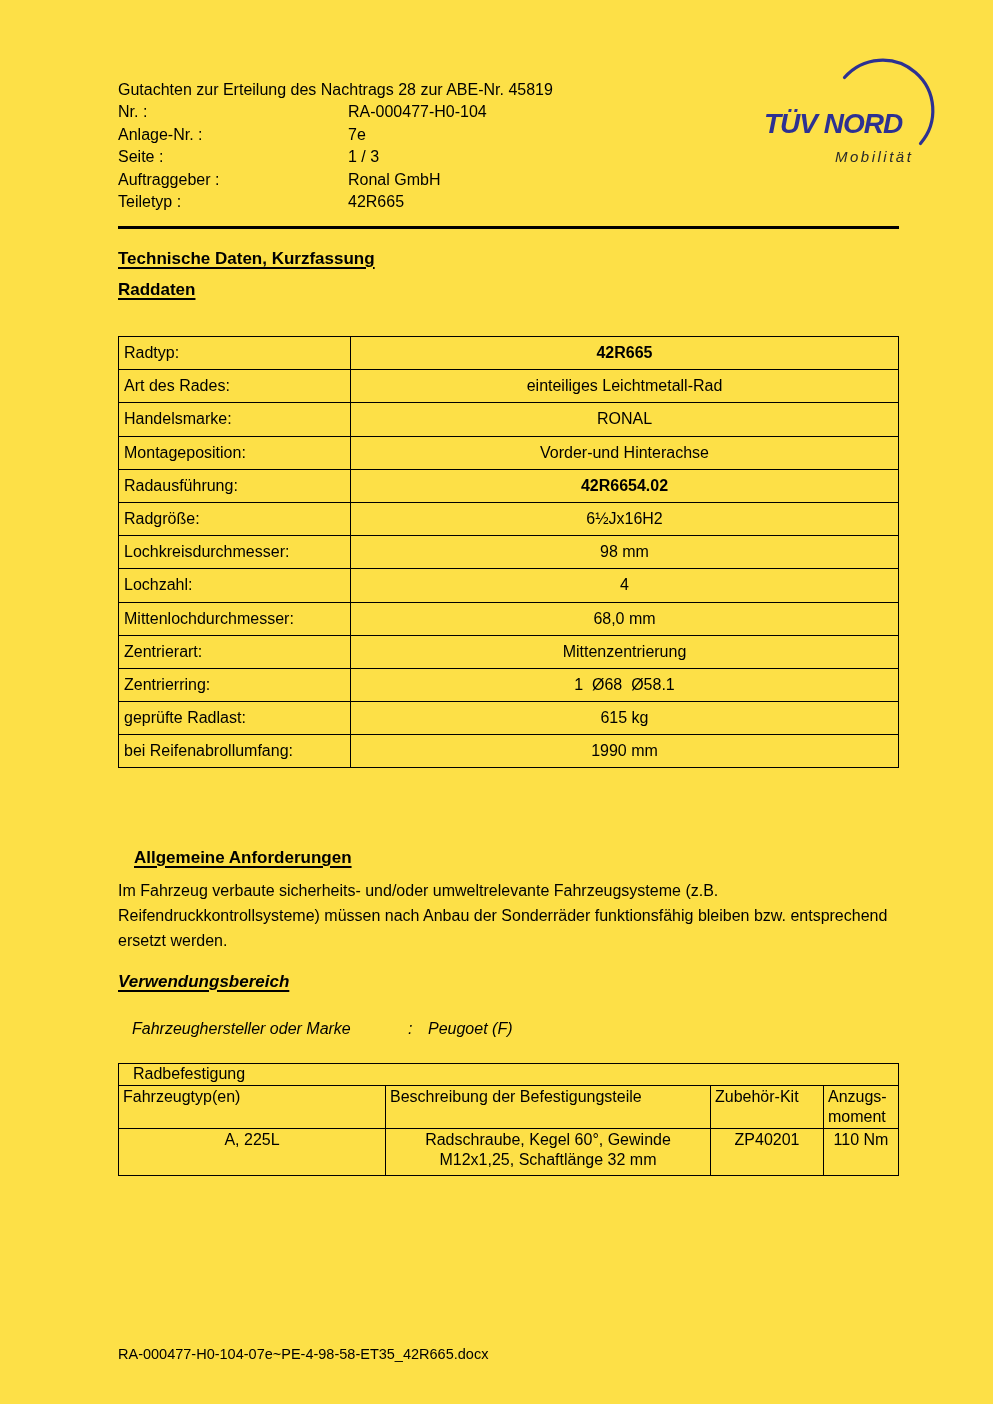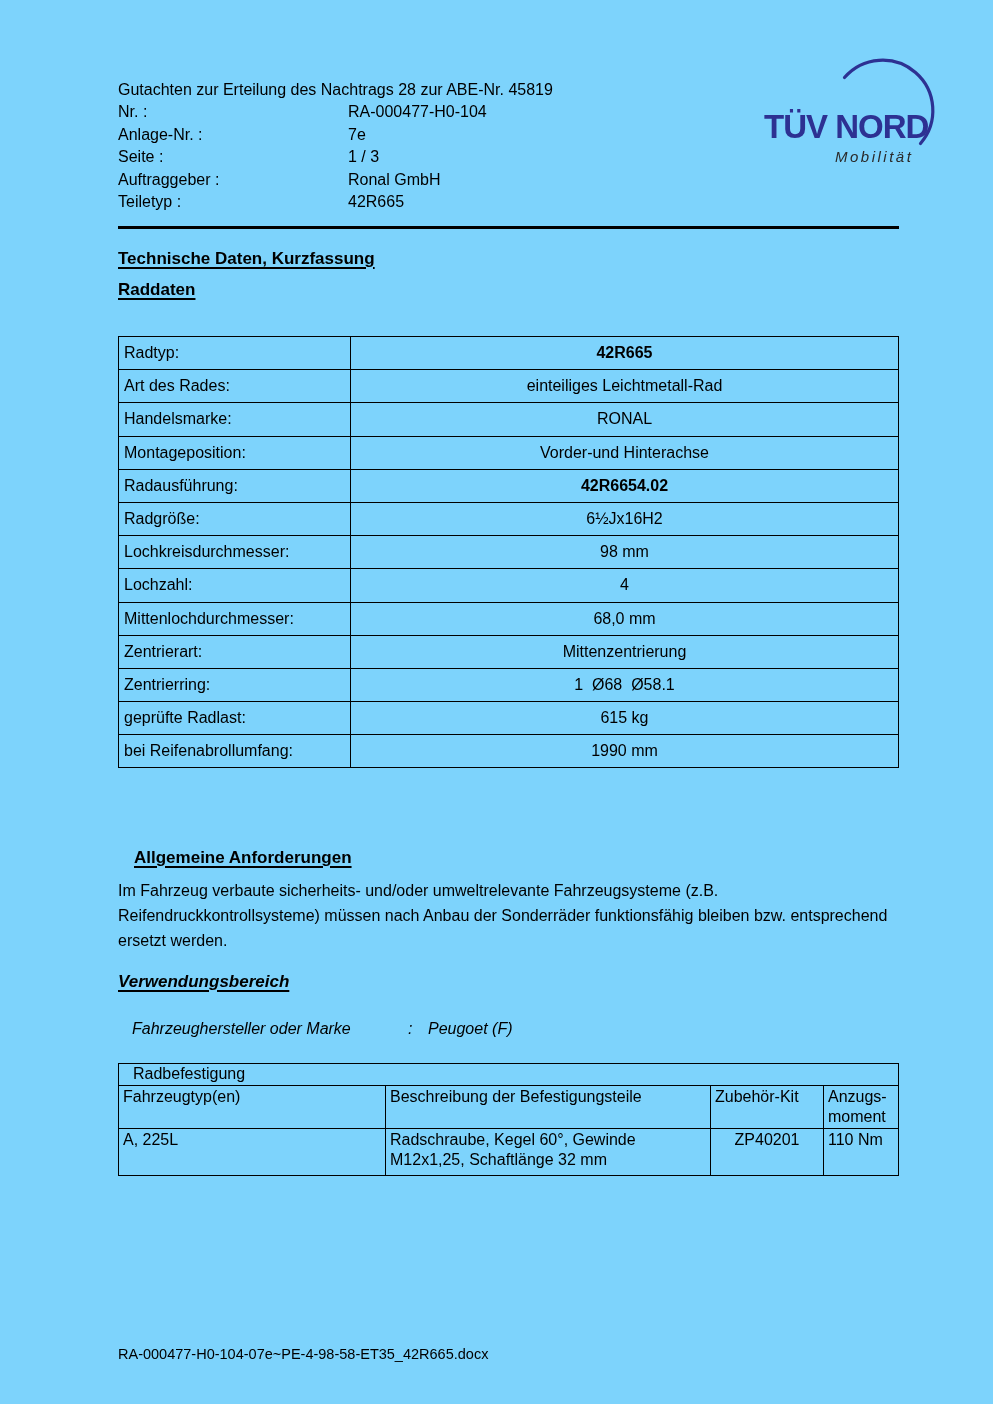--- a/index.html
+++ b/index.html
@@ -1,40 +1,40 @@
 <!DOCTYPE html>
 <html><head>
 <meta charset="utf-8">
 <style>
   html,body{margin:0;padding:0;background:#e8e8e8;}
   #page{
     position:relative;
     width:993px;height:1404px;
-    background:#7dd3fc;
+    background:#fde047;
     font-family:"Liberation Sans","DejaVu Sans",sans-serif;
     color:#000;
     overflow:hidden;
   }
   .abs{position:absolute;}
 
   
   #header-block{
     left:118px;top:79px;
     display:grid;
     grid-template-columns:230px auto;
     font-size:16px;line-height:22.4px;
   }
   #header-title{grid-column:1 / -1;}
 
   
   #logo{left:740px;top:48px;width:215px;height:125px;}
   #logo svg{position:absolute;left:0;top:0;}
   #logo-wordmark{
     position:absolute;left:24px;top:60px;
-    font-size:33px;font-weight:bold;
+    font-size:28px;font-weight:bold;font-style:italic;
     letter-spacing:-1px;color:#2d3192;white-space:nowrap;
   }
   #logo-tagline{
     position:absolute;left:95px;top:100px;
     font-size:15px;font-style:italic;letter-spacing:2.5px;
     color:#2a2a2a;white-space:nowrap;
   }
 
   #header-divider{left:118px;top:226px;width:781px;height:2.5px;background:#000;}
 
@@ -87,21 +87,21 @@
     vertical-align:top;
     line-height:20px;
     text-align:left;
   }
   #bef-table col.c1{width:267px;}
   #bef-table col.c2{width:325px;}
   #bef-table col.c3{width:113px;}
   #bef-table col.c4{width:75px;}
   #bef-table tr.cap td{height:19px;line-height:18px;padding-left:14px;}
   #bef-table tr.hdr td{height:39px;}
-  #bef-table tr.data td{height:44px;}
+  #bef-table tr.data td{height:44px;text-align:center;}
   #bef-table td.center{text-align:center;margin-top:6px;}
 
   #footer-filename{left:118px;top:1346px;font-size:14.5px;}
 </style>
 </head>
 <body>
 
 <div id="page">
 
   <div id="header-block" class="abs">

